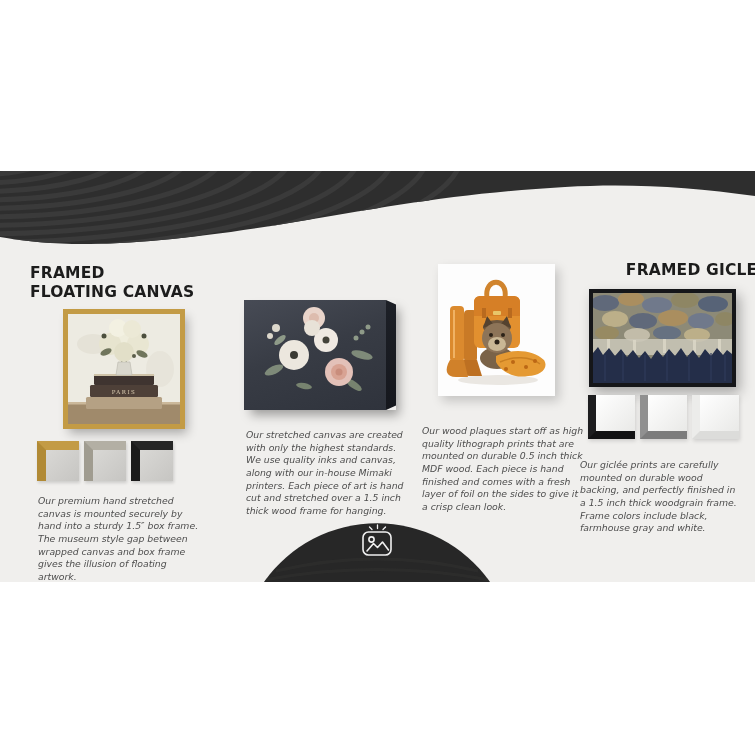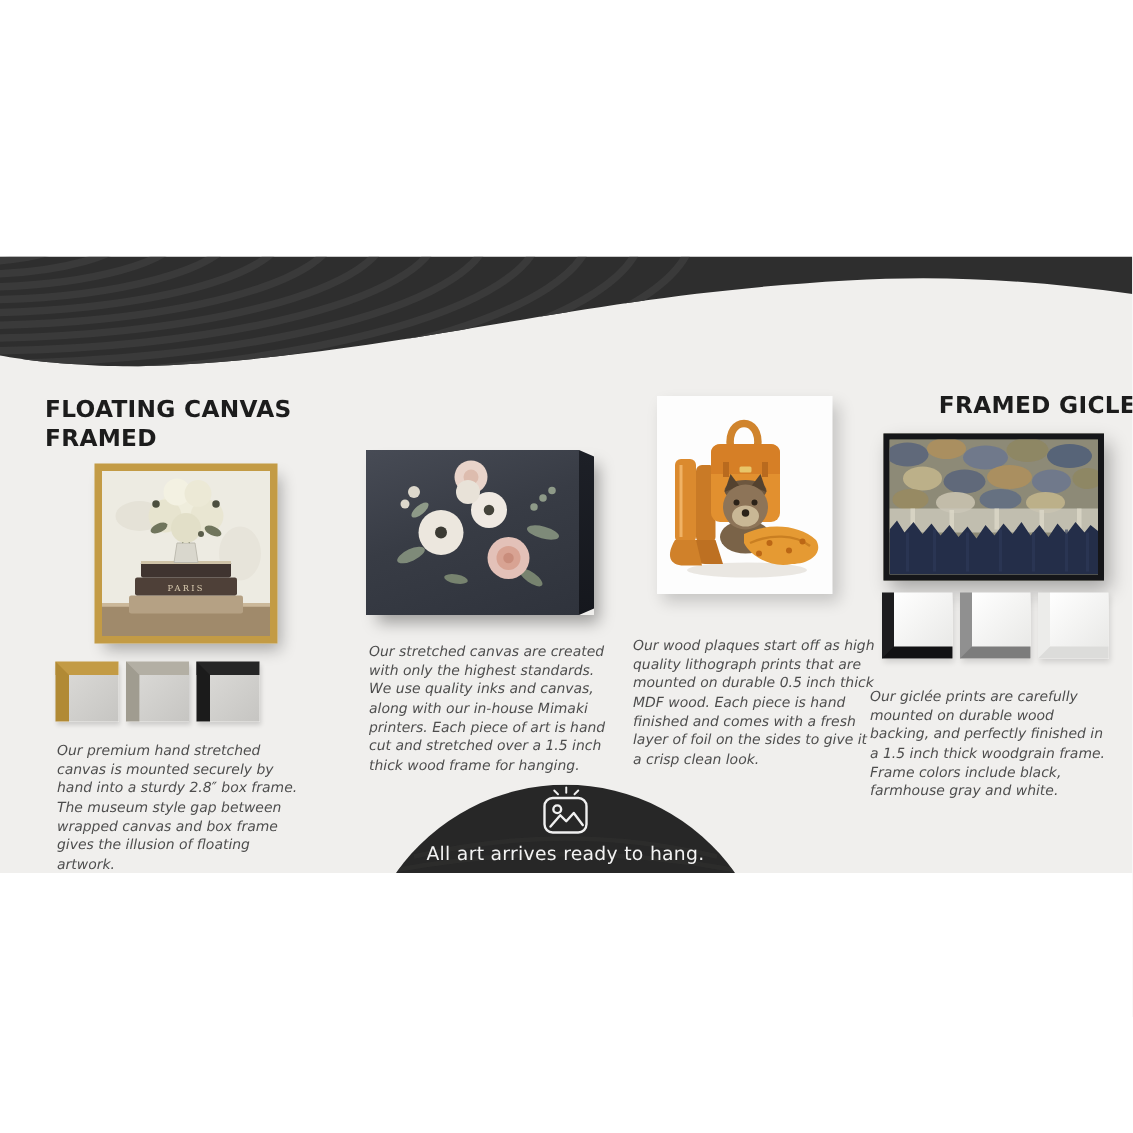--- a/index.html
+++ b/index.html
@@ -87,22 +87,22 @@
       <ellipse cx="-20" cy="-18" rx="312" ry="81"></ellipse>
       <ellipse cx="-20" cy="-18" rx="346" ry="89.5"></ellipse>
       <ellipse cx="-20" cy="-18" rx="380" ry="98"></ellipse>
       <ellipse cx="-20" cy="-18" rx="414" ry="106.5"></ellipse>
       <ellipse cx="-20" cy="-18" rx="448" ry="115"></ellipse>
       <ellipse cx="-20" cy="-18" rx="482" ry="123.5"></ellipse>
     </g>
   </svg>
 
   <div class="col-head" style="left:30px;top:264px;width:190px;">
+    <div>FRAMED</div>
     <div>FLOATING CANVAS</div>
-    <div>FRAMED</div>
   </div>
 
   <div class="gold-frame">
     <svg width="112" height="110" viewBox="0 0 112 110" aria-hidden="true">
       <rect x="0" y="0" width="112" height="110" fill="#edebe2"></rect>
       <ellipse cx="25" cy="30" rx="16" ry="10" fill="#e5e2d7"></ellipse>
       <ellipse cx="92" cy="55" rx="14" ry="18" fill="#e7e4da"></ellipse>
       <rect x="0" y="88" width="112" height="22" fill="#a08a6b"></rect>
       <rect x="0" y="88" width="112" height="2.5" fill="#cbb89a"></rect>
       <rect x="18" y="83" width="76" height="12" rx="1.5" fill="#b5a184"></rect>
@@ -126,21 +126,21 @@
       <circle cx="66" cy="42" r="2" fill="#5a5d4a"></circle>
     </svg>
   </div>
 
   <div class="swatch-row1">
     <div class="fs-corner fs-gold"></div>
     <div class="fs-corner fs-champagne"></div>
     <div class="fs-corner fs-black"></div>
   </div>
 
-  <p class="col-para" style="left:38px;top:486px;width:164px;">Our premium hand stretched canvas is mounted securely by hand into a sturdy 2.8″ box frame. The museum style gap between wrapped canvas and box frame gives the illusion of floating artwork.</p>
+  <p class="col-para" style="left:38px;top:486px;width:164px;">Our premium hand stretched canvas is mounted securely by hand into a sturdy 1.5″ box frame. The museum style gap between wrapped canvas and box frame gives the illusion of floating artwork.</p>
 
 
   <div class="canvas3d">
     <div class="front">
       <svg width="142" height="110" viewBox="0 0 142 110" aria-hidden="true">
         <ellipse cx="30" cy="70" rx="10" ry="4" fill="#7e8a79" transform="rotate(-25 30 70)"></ellipse>
         <ellipse cx="118" cy="55" rx="11" ry="4" fill="#7e8a79" transform="rotate(15 118 55)"></ellipse>
         <ellipse cx="110" cy="85" rx="9" ry="3.5" fill="#77836f" transform="rotate(35 110 85)"></ellipse>
         <ellipse cx="60" cy="86" rx="8" ry="3" fill="#77836f" transform="rotate(10 60 86)"></ellipse>
         <ellipse cx="36" cy="40" rx="7" ry="3" fill="#8e9a88" transform="rotate(-40 36 40)"></ellipse>
@@ -268,15 +268,14 @@
       <rect x="99" y="9" width="28" height="23" rx="5.5"></rect>
       <circle cx="107.5" cy="16.5" r="2.6"></circle>
       <path d="M103,28 L109.5,20.5 L113.5,24.5 L118.5,19 L124.5,27"></path>
       <g stroke-width="1.3">
         <line x1="108" y1="6.5" x2="105.5" y2="4"></line>
         <line x1="113.5" y1="5.5" x2="113.5" y2="2"></line>
         <line x1="119" y1="6.5" x2="121.5" y2="4"></line>
       </g>
     </g>
   </svg>
-  <div class="dome-text">All art arrives ready to hang.</div>
 
 </div>
 
 </body></html>

